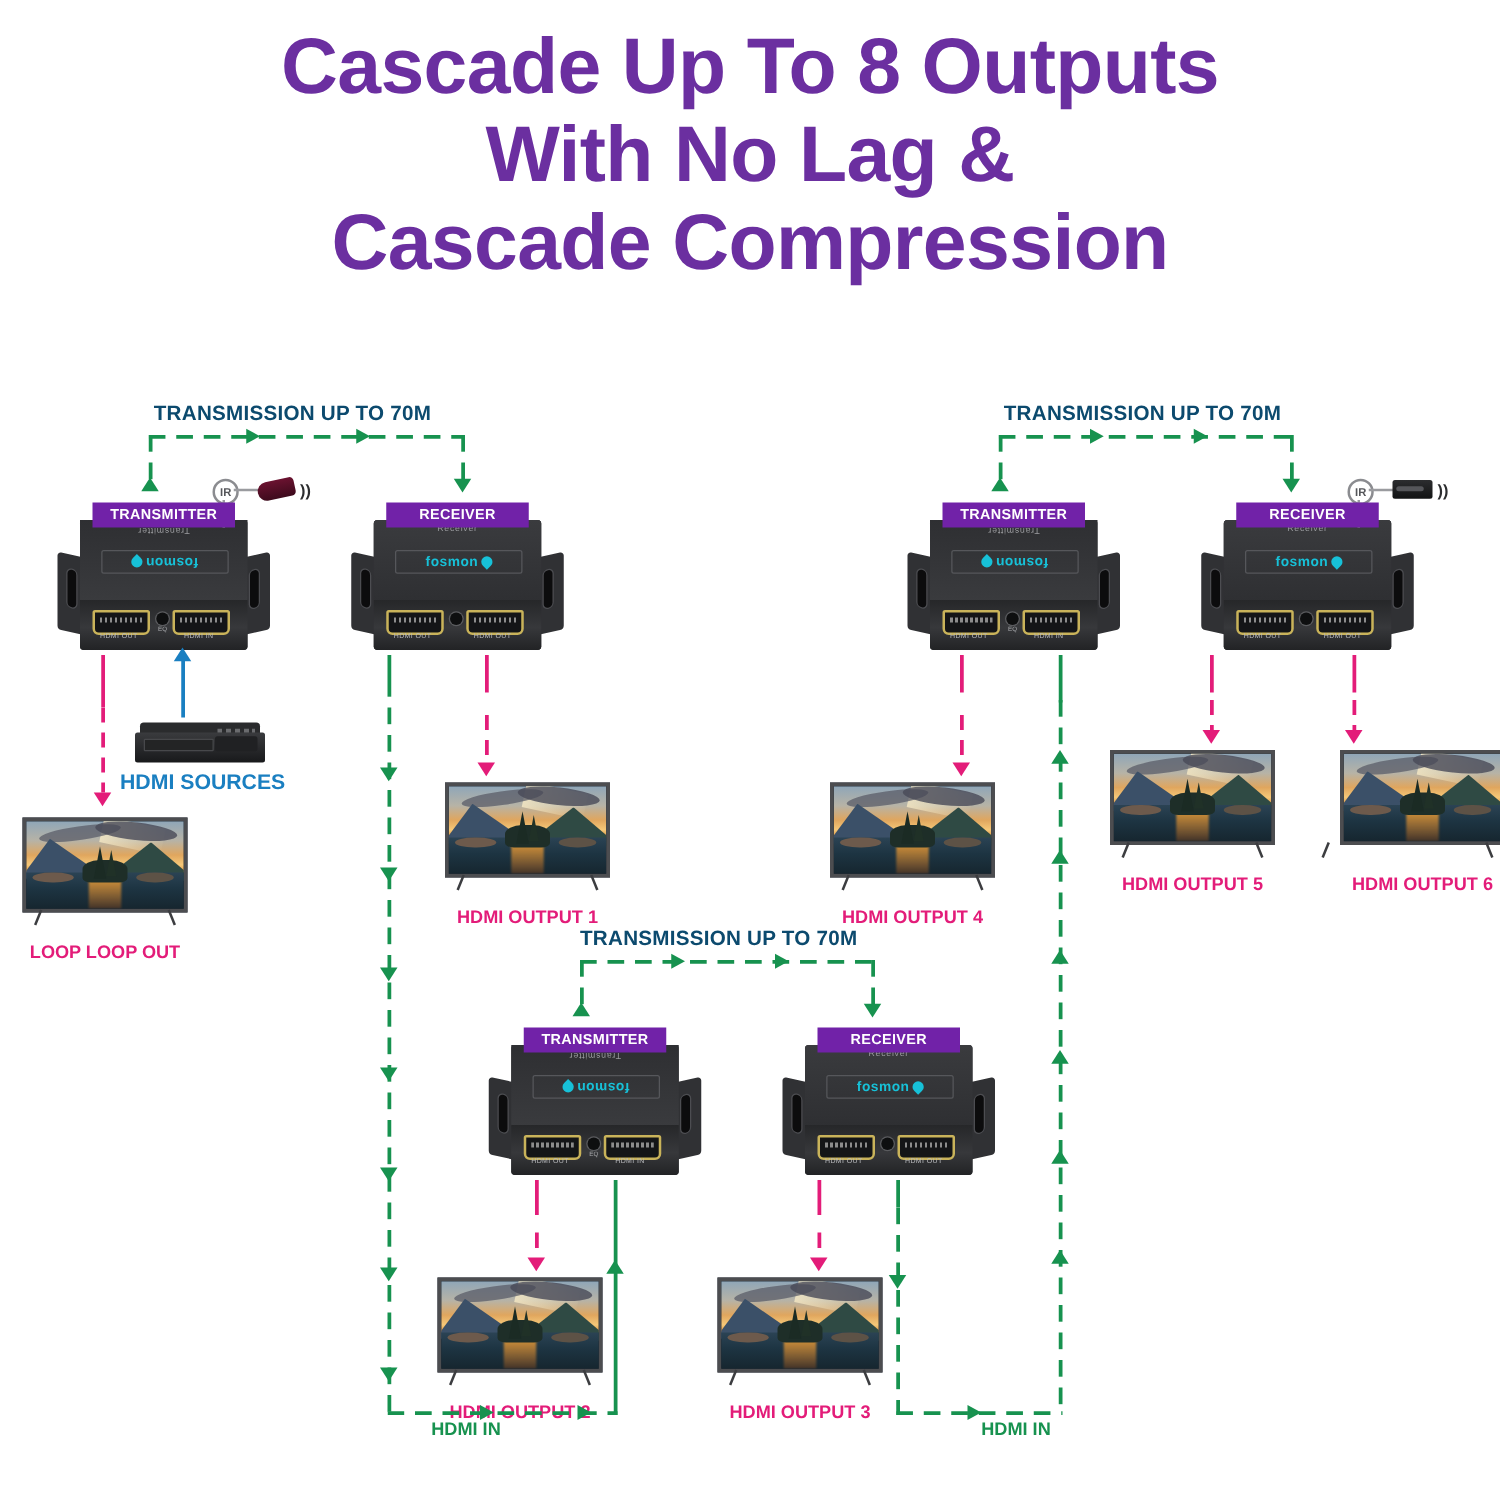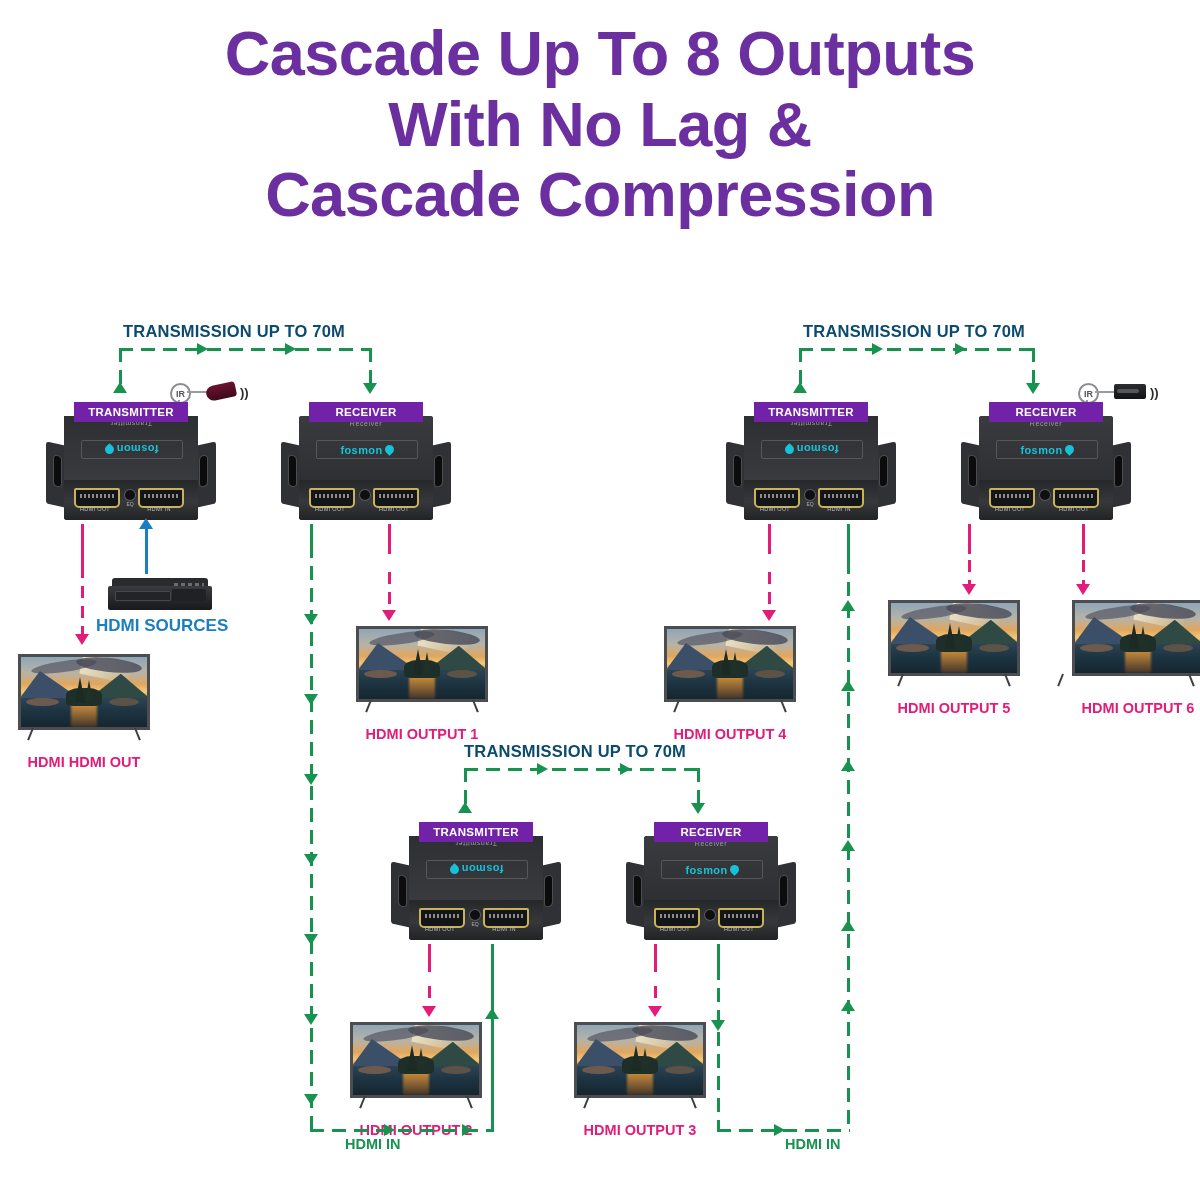--- a/index.html
+++ b/index.html
@@ -267,21 +267,21 @@
       <div class="water"></div>
       <div class="refl"></div>
     <div class="rockL"></div>
       <div class="rockR"></div>
       <div class="isle"></div>
     <div class="tree1"></div>
       <div class="tree2"></div>
   </div>
   <div class="legL"></div>
   <div class="legR"></div>
-  <div class="cap">HDMI HDMI OUT</div>
+  <div class="cap">LOOP LOOP OUT</div>
 </div>
 
 <div class="vline solidP" style="left:388px;top:524px;height:30px;"></div>
 <div class="vline dashVp" style="left:388px;top:572px;height:38px;"></div>
 <div class="arr arrD aDp" style="left:382px;top:610px;"></div>
 
 <div class="tv" style="left:356px;top:626px;">
   <div class="screen">
     <div class="sky"></div>
       <div class="ray"></div>

